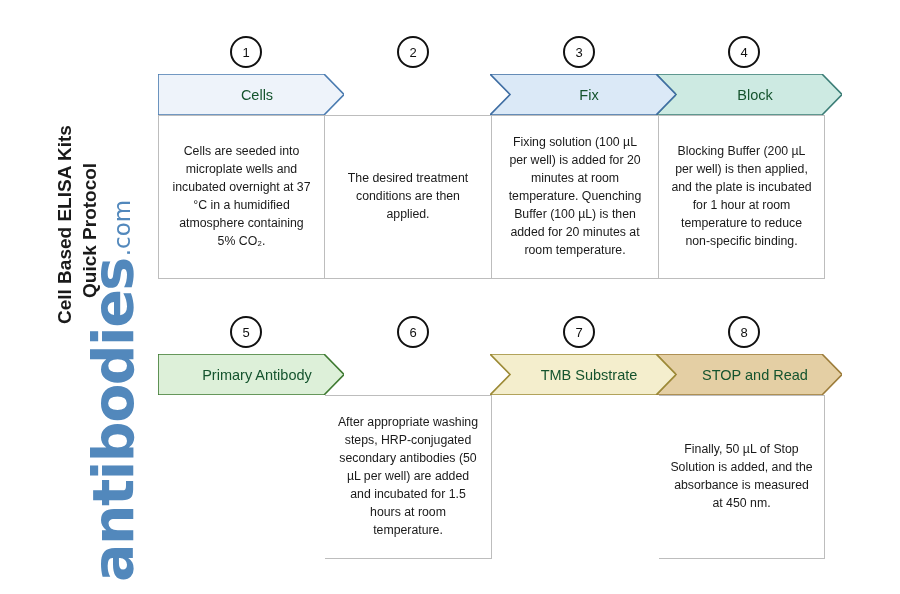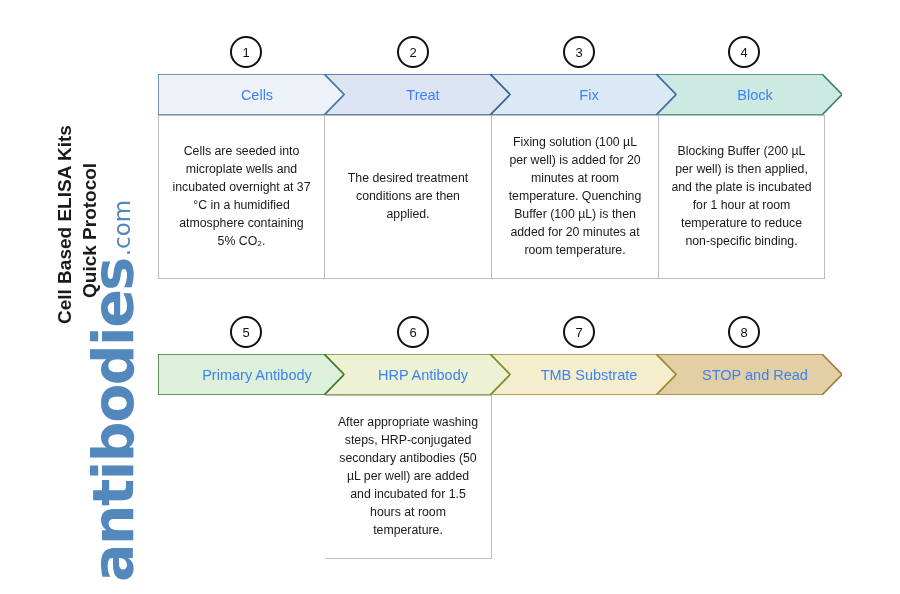--- a/index.html
+++ b/index.html
@@ -52,21 +52,21 @@
     font-size:13px; color:#111;
   }
 
   .chevrons{ position:relative; height:41px; width:684px; }
   .chev{
     position:absolute; top:0; height:41px;
     display:flex; align-items:center; justify-content:center;
   }
   .chev svg{ position:absolute; inset:0; width:100%; height:100%; }
   .chev .chev-label{
-    position:relative; z-index:2; font-size:14.5px; color:#3b82f6;
+    position:relative; z-index:2; font-size:14.5px; color:#14532d;
     text-align:center; padding-left:12px;
   }
 
   .bodies{ position:relative; width:667px; height:164px; }
   .body-cell{
     position:absolute; top:0; height:164px;
     border:1px solid #bdbdbd; background:#ffffff; box-sizing:border-box;
     display:flex; align-items:center; justify-content:center;
     padding:6px 11px;
   }
@@ -103,26 +103,20 @@
         <span>4</span>
       </div>
   </div>
 
   <div class="chevrons">
     <div class="chev" id="chev-1" style="left:0px;width:186px;z-index:4">
       <svg viewBox="0 0 186 41" preserveAspectRatio="none">
           <polygon id="p1" points="0,0 166,0 186,20.5 166,41 0,41" stroke-width="1.6" fill="#eef3fa" stroke="#4a7bb0"></polygon>
         </svg>
       <span class="chev-label">Cells</span>
-    </div>
-    <div class="chev" id="chev-2" style="left:166px;width:186px;z-index:3">
-      <svg viewBox="0 0 186 41" preserveAspectRatio="none">
-          <polygon id="p2" points="0,0 166,0 186,20.5 166,41 0,41 20,20.5" stroke-width="1.6" fill="#dde5f5" stroke="#3c5f96"></polygon>
-        </svg>
-      <span class="chev-label">Treat</span>
     </div>
     <div class="chev" id="chev-4" style="left:498px;width:186px;z-index:1">
       <svg viewBox="0 0 186 41" preserveAspectRatio="none">
           <polygon id="p4" points="0,0 166,0 186,20.5 166,41 0,41 20,20.5" stroke-width="1.6" fill="#cdeae2" stroke="#3b7d76"></polygon>
         </svg>
       <span class="chev-label">Block</span>
     </div>
     <div class="chev" id="chev-3" style="left:332px;width:186px;z-index:2">
       <svg viewBox="0 0 186 41" preserveAspectRatio="none">
           <polygon id="p3" points="0,0 166,0 186,20.5 166,41 0,41 20,20.5" stroke-width="1.6" fill="#dbe9f7" stroke="#3f6ea3"></polygon>
@@ -163,38 +157,35 @@
       </div>
   </div>
 
   <div class="chevrons">
     <div class="chev" id="chev-5" style="left:0px;width:186px;z-index:4">
       <svg viewBox="0 0 186 41" preserveAspectRatio="none">
           <polygon id="p5" points="0,0 166,0 186,20.5 166,41 0,41" stroke-width="1.6" fill="#ddf0d9" stroke="#3f7a32"></polygon>
         </svg>
       <span class="chev-label">Primary Antibody</span>
     </div>
-    <div class="chev" id="chev-6" style="left:166px;width:186px;z-index:3">
-      <svg viewBox="0 0 186 41" preserveAspectRatio="none">
-          <polygon id="p6" points="0,0 166,0 186,20.5 166,41 0,41 20,20.5" stroke-width="1.6" fill="#eef2d4" stroke="#7c8a2c"></polygon>
-        </svg>
-      <span class="chev-label">HRP Antibody</span>
-    </div>
     <div class="chev" id="chev-8" style="left:498px;width:186px;z-index:1">
       <svg viewBox="0 0 186 41" preserveAspectRatio="none">
           <polygon id="p8" points="0,0 166,0 186,20.5 166,41 0,41 20,20.5" stroke-width="1.6" fill="#e4cfa4" stroke="#9c7c3a"></polygon>
         </svg>
       <span class="chev-label">STOP and Read</span>
     </div>
     <div class="chev" id="chev-7" style="left:332px;width:186px;z-index:2">
       <svg viewBox="0 0 186 41" preserveAspectRatio="none">
           <polygon id="p7" points="0,0 166,0 186,20.5 166,41 0,41 20,20.5" stroke-width="1.6" fill="#f4eecd" stroke="#9c8a36"></polygon>
         </svg>
       <span class="chev-label">TMB Substrate</span>
     </div>
   </div>
 
   <div class="bodies">
     <div class="body-cell nb-left" style="left:167px;width:167px">
         <div class="body-text">After appropriate washing steps, HRP-conjugated secondary antibodies (50 µL per well) are added and incubated for 1.5 hours at room temperature.</div>
       </div>
+    <div class="body-cell nb-left" style="left:501px;width:166px">
+        <div class="body-text">Finally, 50 µL of Stop Solution is added, and the absorbance is measured at 450 nm.</div>
+      </div>
   </div>
 </div>
 
 </body></html>

